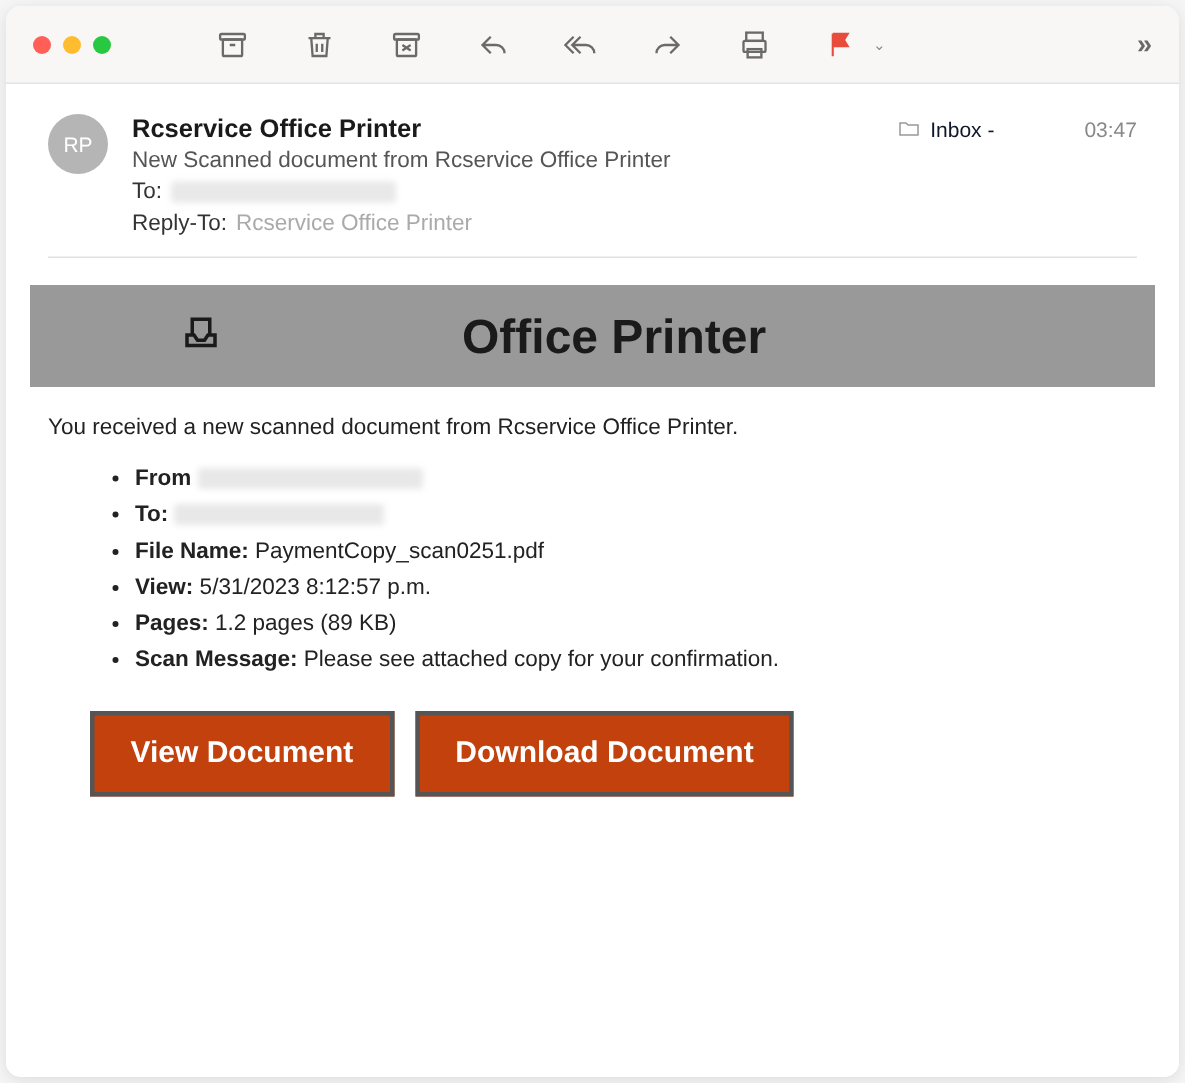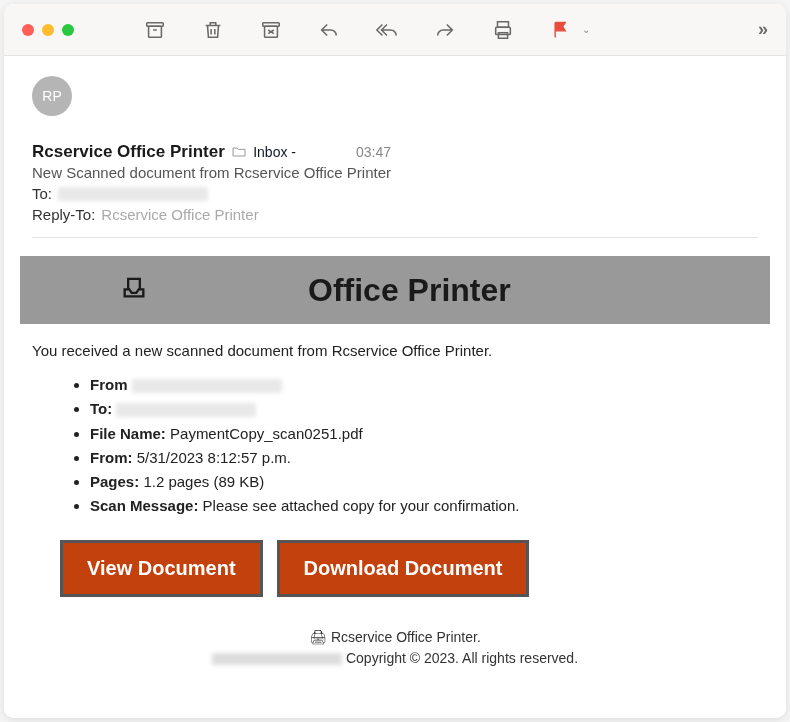--- a/index.html
+++ b/index.html
@@ -12,21 +12,21 @@
     .tl-min { background: #febc2e; }
     .tl-max { background: #28c840; }
     .toolbar { display: flex; gap: 36px; align-items: center; flex: 1; }
     .toolbar-icon { width: 22px; height: 22px; display: flex; align-items: center; justify-content: center; color: #6a6a6a; cursor: pointer; }
     .toolbar-icon svg { stroke: #6a6a6a; fill: none; stroke-width: 1.7; }
     .flag-icon svg { fill: #e74c3c; stroke: #e74c3c; }
     .caret { color: #8a8a8a; font-size: 10px; margin-left: -26px; }
     .toolbar-spacer { flex: 1; }
     .expand-icon { color: #6a6a6a; font-size: 18px; font-weight: bold; cursor: pointer; }
     .content { flex: 1; padding: 20px 28px; overflow-y: auto; background: #fff; }
-    .header-row { display: flex; gap: 26px; align-items: flex-start; margin-bottom: 10px; flex-direction: column; }
+    .header-row { display: flex; gap: 16px; align-items: flex-start; margin-bottom: 10px; }
     .avatar { width: 40px; height: 40px; border-radius: 50%; background: #b5b5b5; color: #fff; display: flex; align-items: center; justify-content: center; font-size: 14px; font-weight: 500; flex-shrink: 0; }
     .header-meta { flex: 1; }
     .sender-line { display: flex; align-items: center; }
     .sender-name { font-weight: 700; font-size: 17px; color: #1a1a1a; flex: 1; }
     .folder-info { display: flex; align-items: center; gap: 6px; color: #0f172a; font-size: 14px; margin-right: 60px; }
     .folder-info svg { stroke: #999; fill: none; stroke-width: 1.5; }
     .time { color: #888; font-size: 14px; }
     .subject { font-size: 15px; color: #555; margin-top: 2px; }
     .recip-line { font-size: 15px; color: #333; margin-top: 4px; display: flex; align-items: center; gap: 6px; }
     .recip-label { color: #333; }
@@ -150,29 +150,25 @@
       </span>
       <span class="banner-title">Office Printer</span>
     </div>
 
     <div class="intro">You received a new scanned document from Rcservice Office Printer.</div>
 
     <ul class="details-list">
       <li><b>From</b> <span class="redacted" style="width:150px"></span></li>
       <li><b>To:</b> <span class="redacted" style="width:140px"></span></li>
       <li><b>File Name:</b> <span>PaymentCopy_scan0251.pdf</span></li>
-      <li><b>From:</b> <span>5/31/2023 8:12:57 p.m.</span></li>
+      <li><b>View:</b> <span>5/31/2023 8:12:57 p.m.</span></li>
       <li><b>Pages:</b> <span>1.2 pages (89 KB)</span></li>
       <li><b>Scan Message:</b> <span>Please see attached copy for your confirmation.</span></li>
     </ul>
 
     <div class="btn-row">
       <button class="doc-btn">View Document</button>
       <button class="doc-btn">Download Document</button>
     </div>
 
 
-    <div class="signature">
-      <div>🖨 Rcservice Office Printer.</div>
-      <div><span class="sig-redact"></span><span>Copyright © 2023. All rights reserved.</span></div>
-    </div>
   </div>
 </div>
 
 </body></html>

